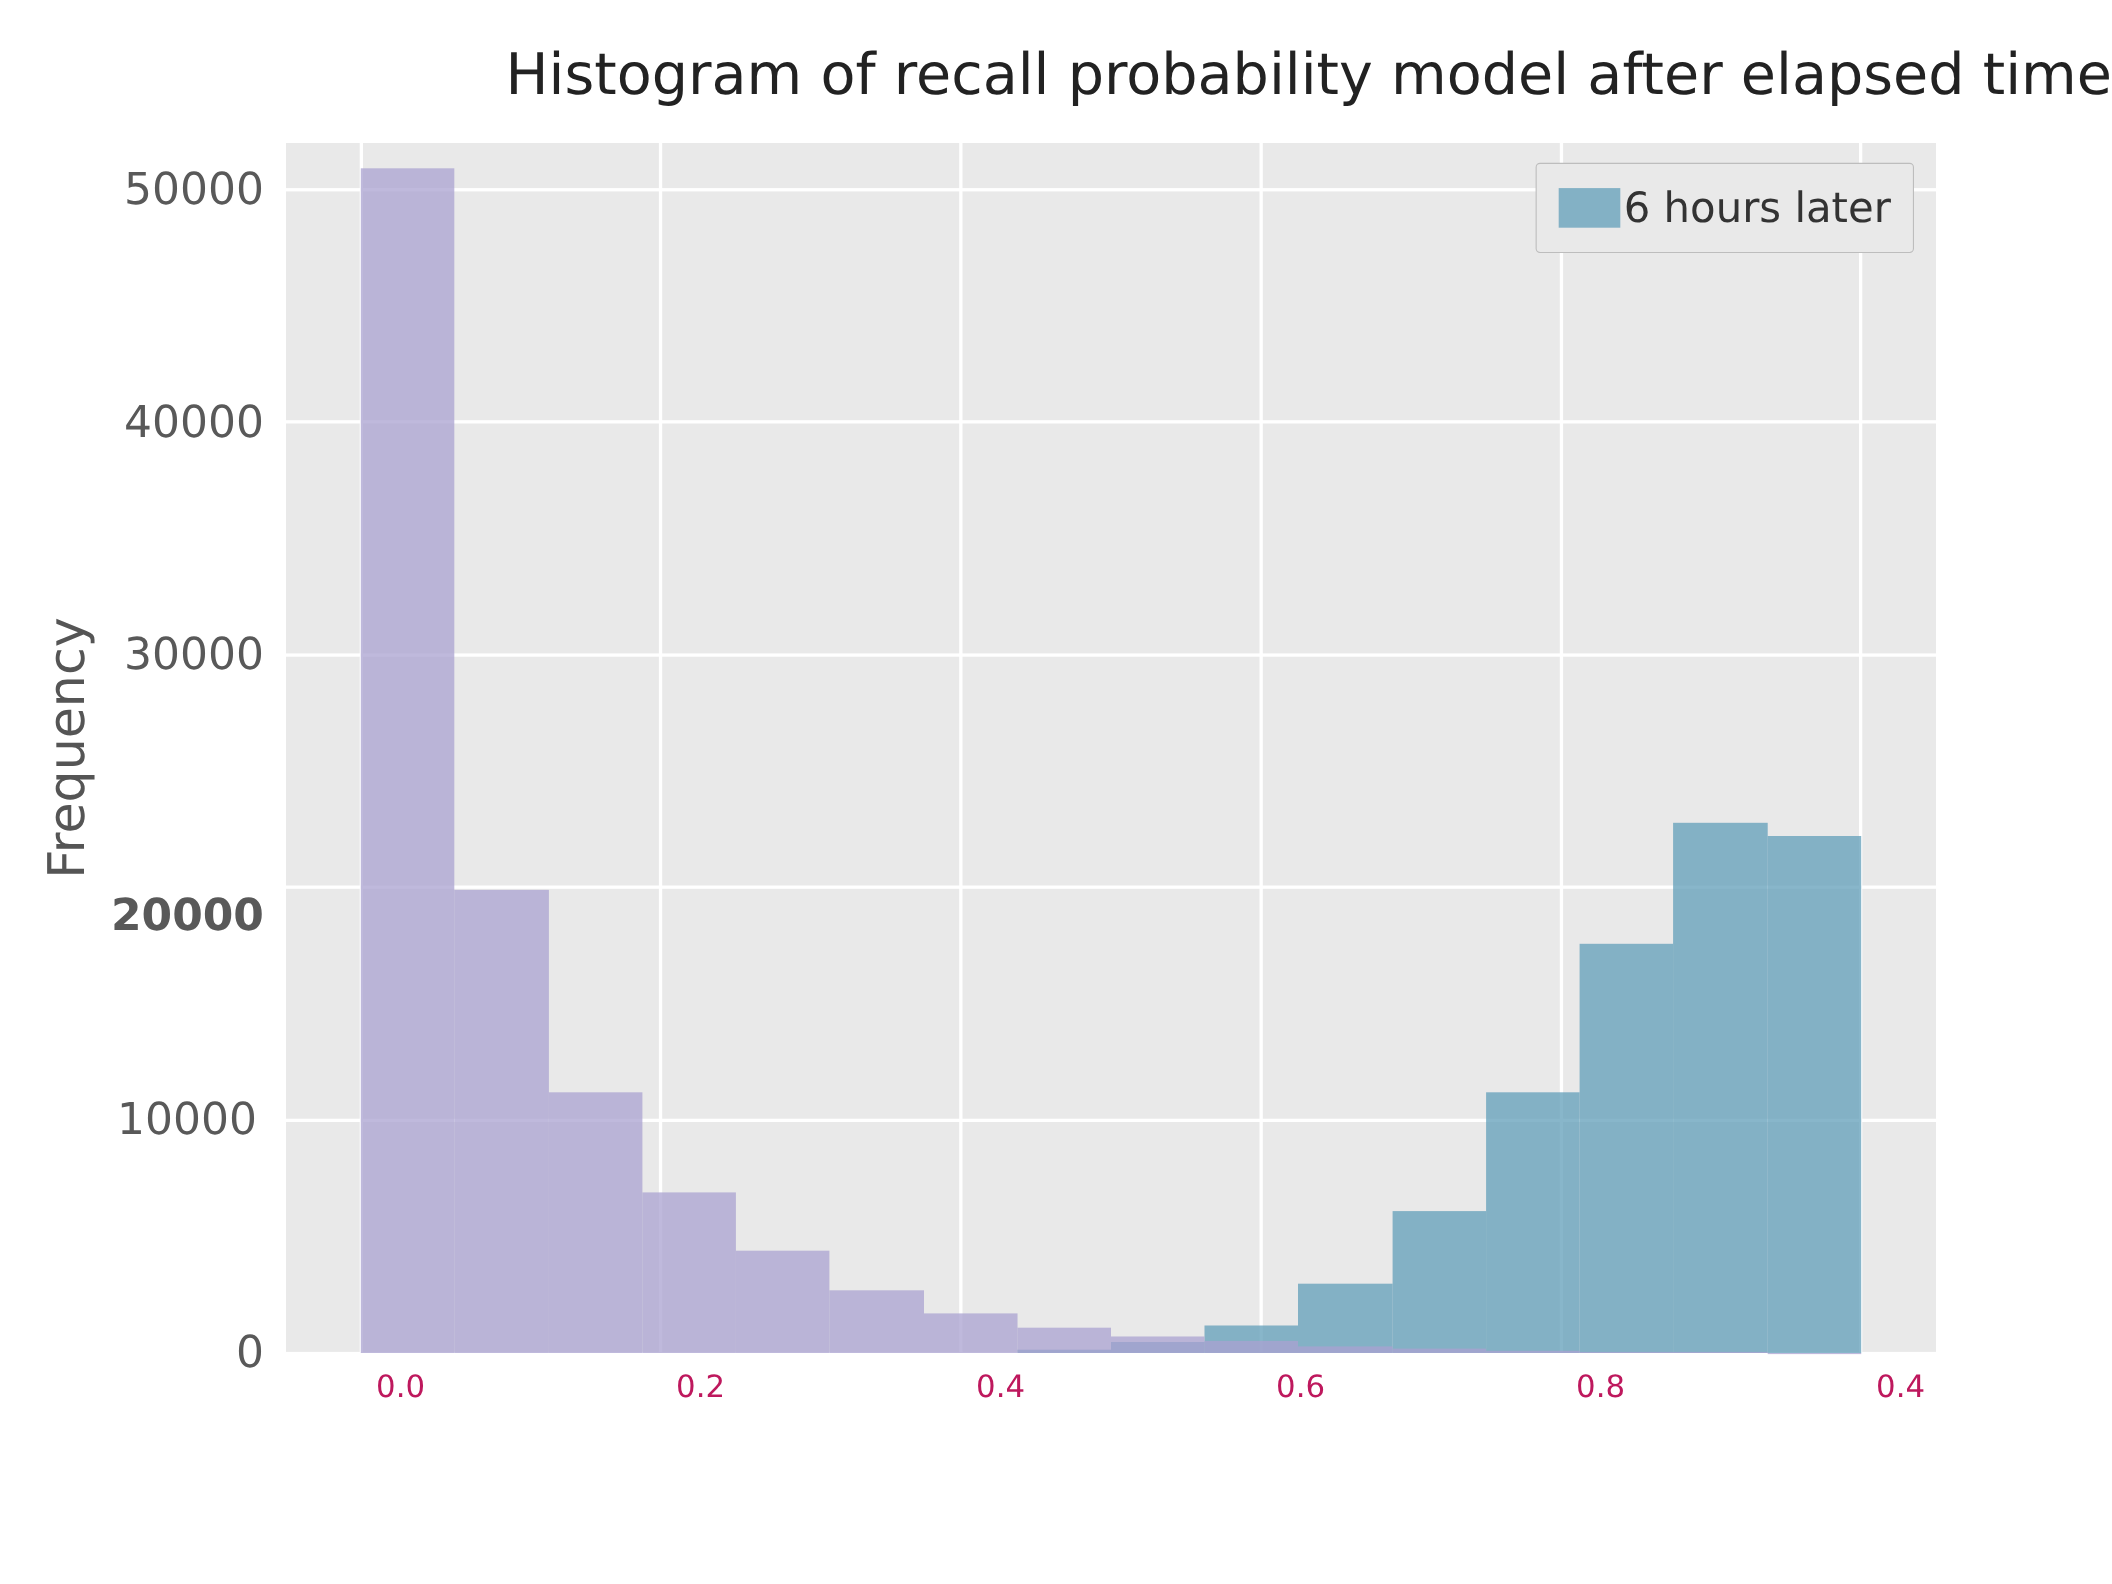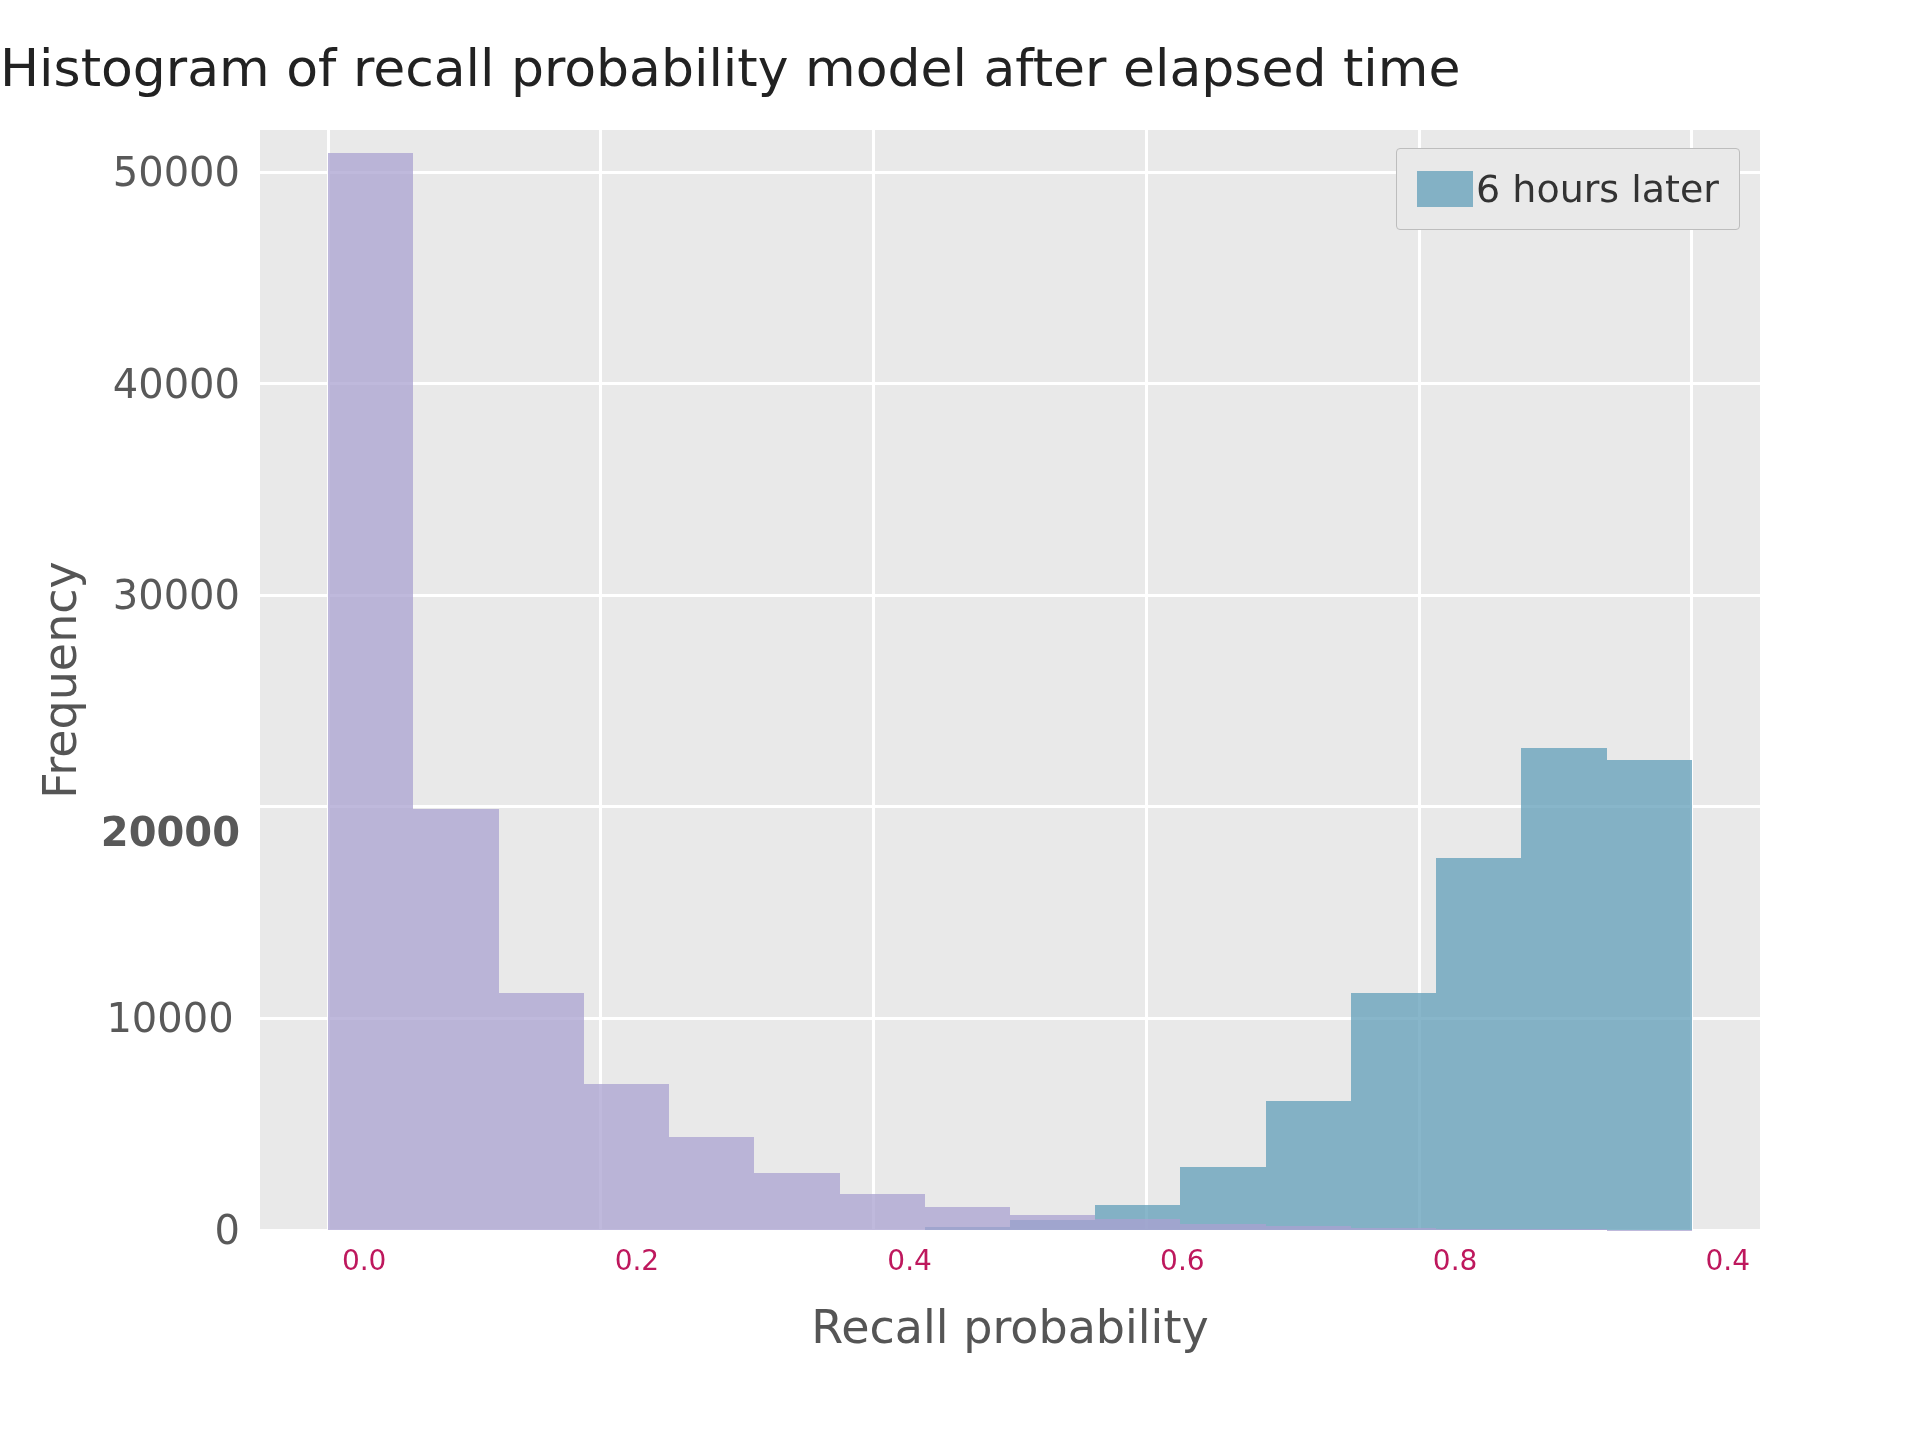--- a/index.html
+++ b/index.html
@@ -14,21 +14,21 @@
   .figure {
     position: relative;
     width: 1920px;
     height: 1440px;
   }
   .title {
     position: absolute;
     left: 0;
     right: 0;
     top: 38px;
-    text-align: left;
+    text-align: right;
     font-size: 52px;
     color: #222;
   }
   .plot-area {
     position: absolute;
     left: 260px;
     top: 130px;
     width: 1500px;
     height: 1100px;
     background: #e9e9e9;
@@ -156,21 +156,20 @@
       <div class="bar series-b" style="left: 1346.59px; width: 85.2273px; height: 0.423077px;"></div>
     </div>
 
   <div class="legend">
     <div class="legend-row">
       <div class="legend-swatch a"></div>
       <div>6 hours later</div>
     </div>
   </div>
 
-  <div class="xlabel" id="xlabel" style="left: 1010px; top: 1300px;">Recall probability</div>
   <div class="ylabel" id="ylabel" style="left: 60px; top: 680px;">Frequency</div>
 
 <div class="tick-label-x" style="left: 328.182px; top: 1244px;">0.0</div>
     <div class="tick-label-x" style="left: 600.909px; top: 1244px;">0.2</div>
     <div class="tick-label-x" style="left: 873.636px; top: 1244px;">0.4</div>
     <div class="tick-label-x" style="left: 1146.36px; top: 1244px;">0.6</div>
     <div class="tick-label-x" style="left: 1419.09px; top: 1244px;">0.8</div>
     <div class="tick-label-x" style="left: 1691.82px; top: 1244px;">0.4</div>
     <div class="tick-label-y" style="left: 100px; width: 140px; top: 1230px;">0</div>
     <div class="tick-label-y" style="left: 100px; width: 140px; top: 1018.46px; text-align: center;">10000</div>

